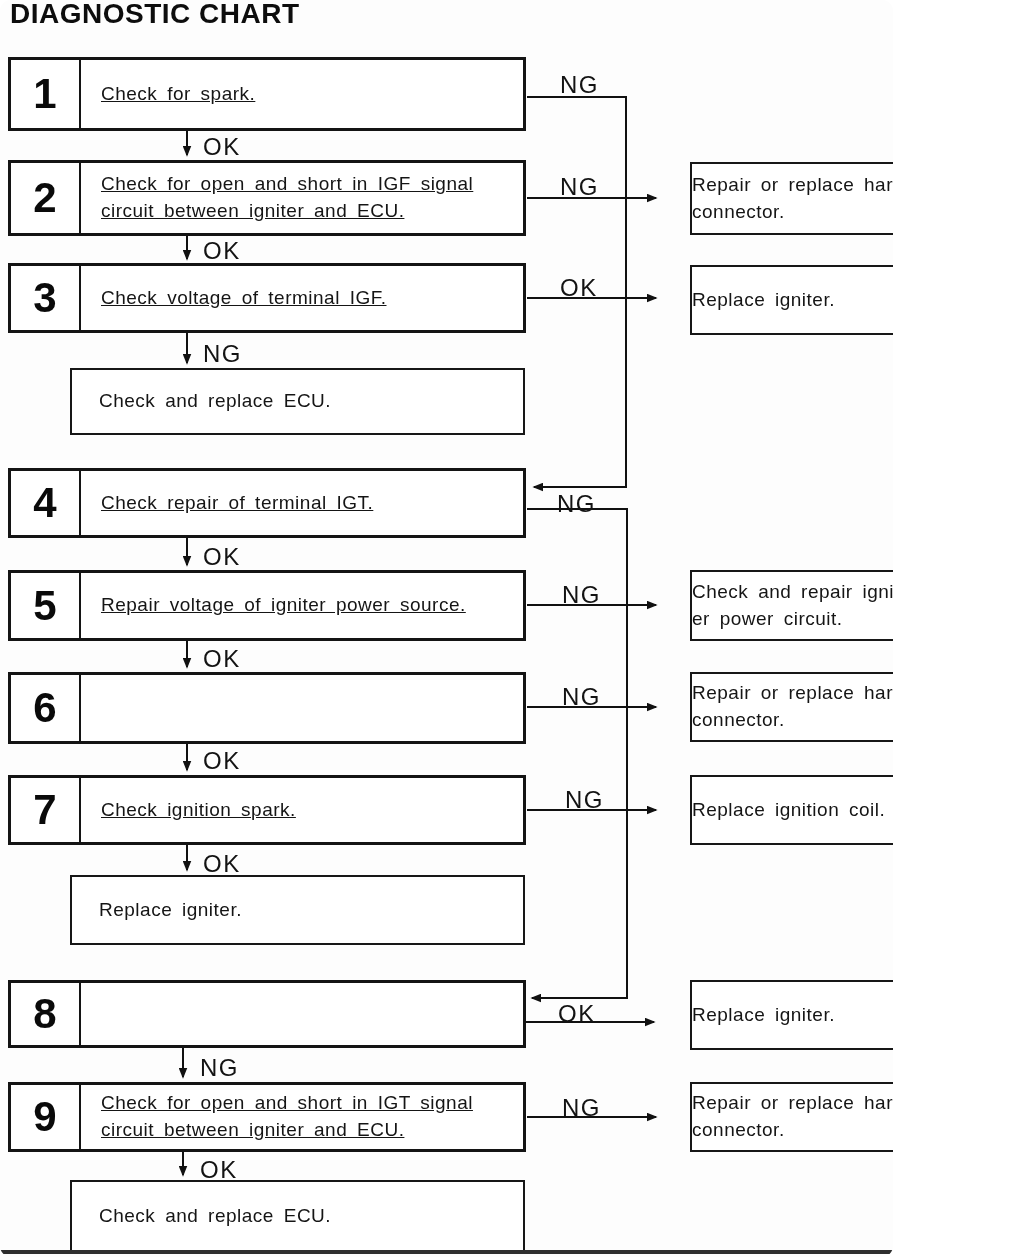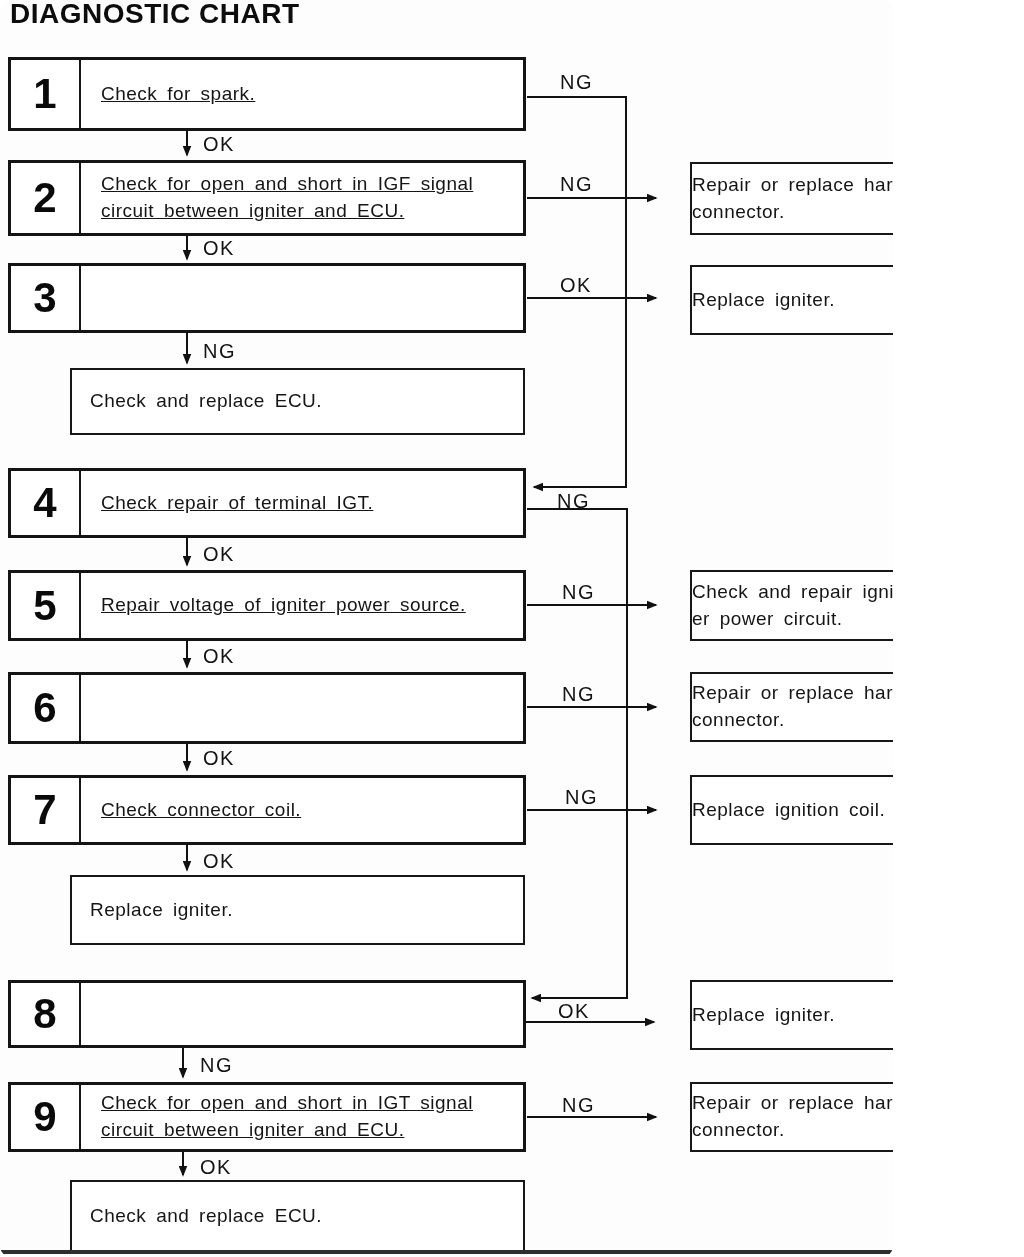--- a/index.html
+++ b/index.html
@@ -78,29 +78,29 @@
     line-height: 1.42;
     letter-spacing: 0.5px;
     word-spacing: 4px;
     white-space: pre-line;
     color: #151515;
     z-index: 2;
   }
   .result-left {
     left: 70px;
     width: 455px;
-    padding-left: 18px;
+    padding-left: 27px;
   }
   .result-right {
     left: 690px;
     width: 356px;
   }
   .flabel {
     position: absolute;
-    font-size: 20px;
+    font-size: 24px;
     letter-spacing: 1.5px;
     color: #131313;
     z-index: 3;
   }
   #bottom-rule {
     position: absolute;
     left: 0;
     top: 1250px;
     width: 1024px;
     height: 4px;
@@ -151,35 +151,36 @@
     <div class="step-num">1</div>
     <div class="step-text">Check for spark.</div>
   </div>
   <div class="step-box" style="top:160px;height:76px;">
     <div class="step-num">2</div>
     <div class="step-text">Check for open and short in IGF signal
 circuit between igniter and ECU.</div>
   </div>
   <div class="step-box" style="top:263px;height:70px;">
     <div class="step-num">3</div>
+    <div class="step-text">Check voltage of terminal IGF.</div>
   </div>
   <div class="step-box" style="top:468px;height:70px;">
     <div class="step-num">4</div>
     <div class="step-text">Check repair of terminal IGT.</div>
   </div>
   <div class="step-box" style="top:570px;height:71px;">
     <div class="step-num">5</div>
     <div class="step-text">Repair voltage of igniter power source.</div>
   </div>
   <div class="step-box" style="top:672px;height:72px;">
     <div class="step-num">6</div>
   </div>
   <div class="step-box" style="top:775px;height:70px;">
     <div class="step-num">7</div>
-    <div class="step-text">Check connector coil.</div>
+    <div class="step-text">Check ignition spark.</div>
   </div>
   <div class="step-box" style="top:980px;height:68px;">
     <div class="step-num">8</div>
   </div>
   <div class="step-box" style="top:1082px;height:70px;">
     <div class="step-num">9</div>
     <div class="step-text">Check for open and short in IGT signal
 circuit between igniter and ECU.</div>
   </div>
 

